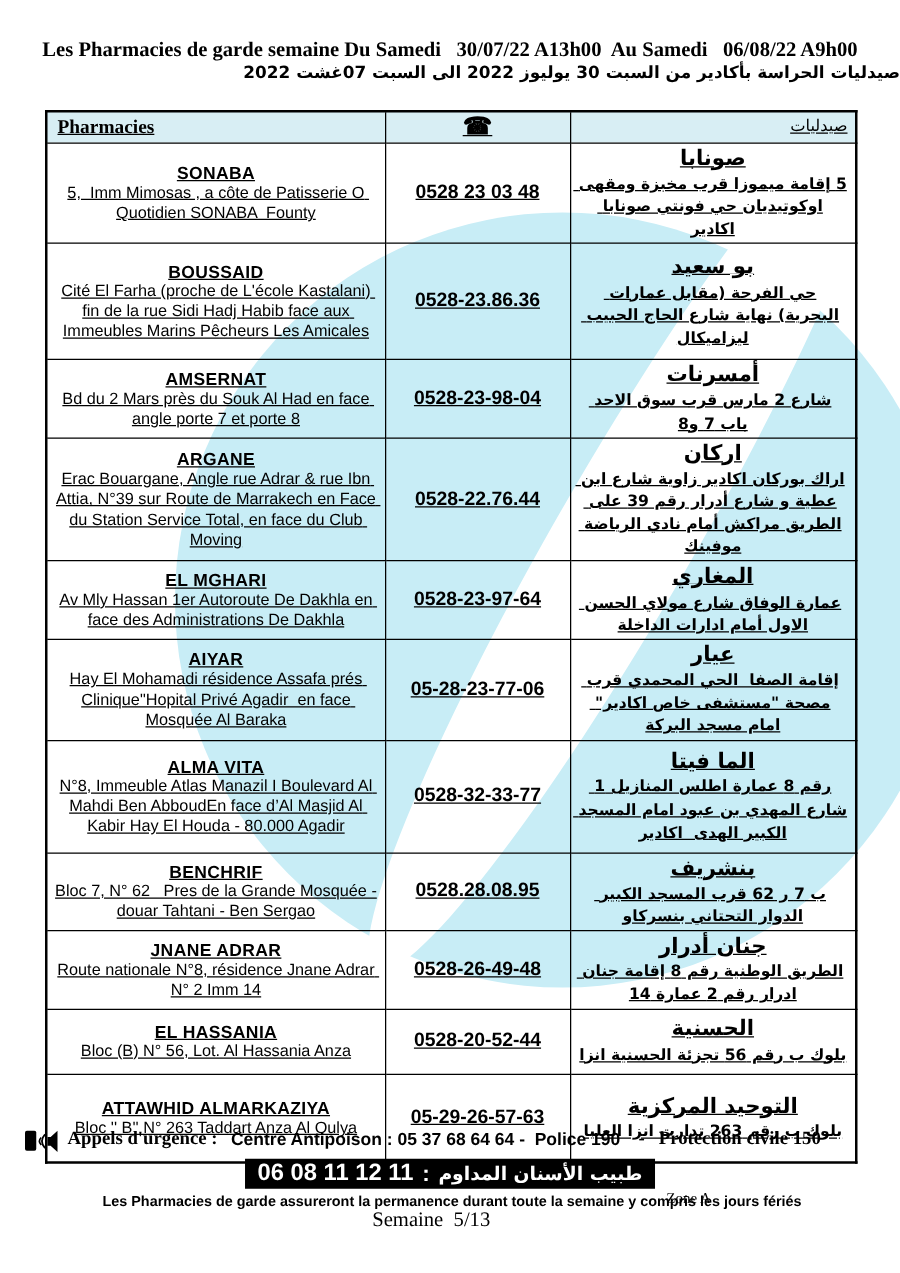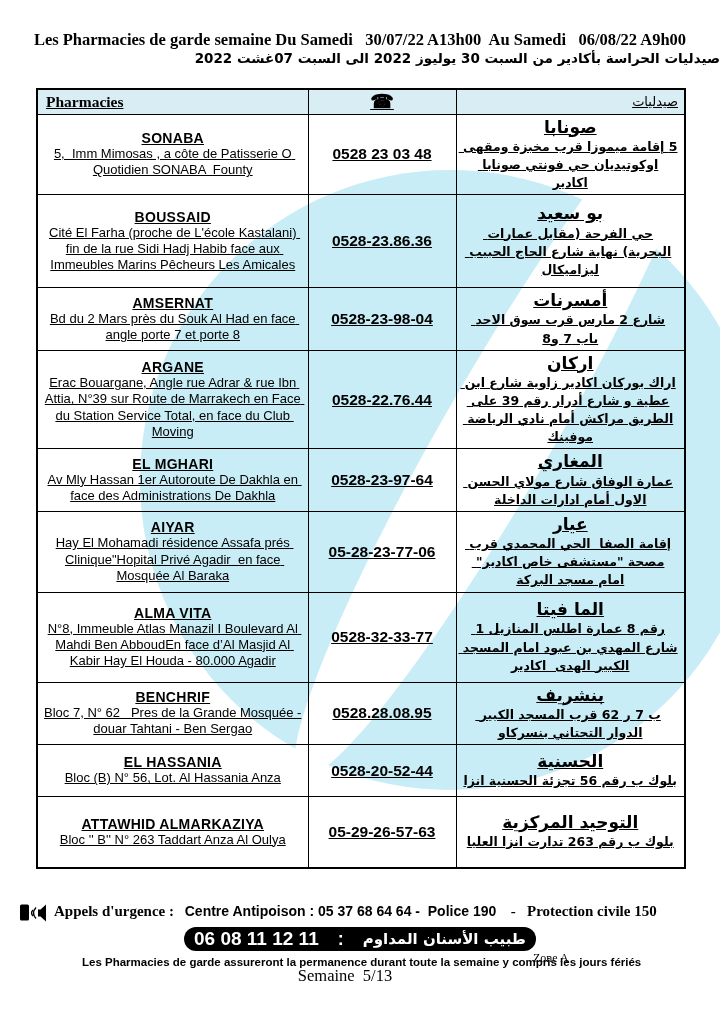--- a/index.html
+++ b/index.html
@@ -43,21 +43,21 @@
   .emergency {
     position:absolute; left:20px; top:903px; width:690px; z-index:2;
     display:flex; align-items:flex-start; gap:7px; color:#000;
   }
   .emergency .seg-serif { font-family:"Liberation Serif", serif; font-weight:bold; font-size:15px; white-space:pre; }
   .emergency .seg-sans  { font-family:"Liberation Sans", sans-serif; font-weight:bold; font-size:14px; white-space:pre; }
 
   .dentist-banner {
     position:absolute; top:927px; left:50%; transform:translateX(-50%); z-index:2;
     background:var(--banner-bg,#000); color:var(--banner-fg,#fff); height:24px;
-    display:flex; align-items:center; gap:19px; padding:0 10px;border-radius:12px;
+    display:flex; align-items:center; gap:7px; padding:0 10px;
   }
   .dentist-banner .b-num { font-weight:bold; font-size:19px; white-space:pre; }
   .dentist-banner .b-sep { font-weight:bold; font-size:18px; }
   .dentist-banner .b-ar  { font-family:"DejaVu Sans", sans-serif; font-weight:bold; font-size:15px; direction:rtl; }
 
   .note-line { position:absolute; top:951px; left:0; width:720px; height:20px; z-index:2; }
   .note-text { position:absolute; left:82px; top:5px; font-weight:bold; font-size:11.5px; white-space:pre; color:#000; }
   .zone-text { position:absolute; left:533px; top:0; font-family:"Liberation Serif", serif; font-size:12px; color:#000; }
   .week-line {
     position:absolute; top:966px; left:0; width:690px; text-align:center; z-index:2;
@@ -172,20 +172,31 @@
           <td class="c-fr">
             <div class="ph-name">BENCHRIF</div>
             <div class="ph-addr">Bloc 7, N° 62   Pres de la Grande Mosquée -douar Tahtani - Ben Sergao</div>
           </td>
           <td class="c-ph">0528.28.08.95</td>
           <td class="c-ar" dir="rtl">
             <div class="ar-name">بنشريف</div>
             <div class="ar-addr">ب 7 ر 62 قرب المسجد الكبير الدوار التحتاني بنسركاو</div>
           </td>
         </tr>
+        <tr style="height: 61px;">
+          <td class="c-fr">
+            <div class="ph-name">JNANE ADRAR</div>
+            <div class="ph-addr">Route nationale N°8, résidence Jnane Adrar N° 2 Imm 14</div>
+          </td>
+          <td class="c-ph">0528-26-49-48</td>
+          <td class="c-ar" dir="rtl">
+            <div class="ar-name">جنان أدرار</div>
+            <div class="ar-addr">الطريق الوطنية رقم 8 إقامة جنان ادرار رقم 2 عمارة 14</div>
+          </td>
+        </tr>
         <tr style="height: 52px;">
           <td class="c-fr">
             <div class="ph-name">EL HASSANIA</div>
             <div class="ph-addr">Bloc (B) N° 56, Lot. Al Hassania Anza</div>
           </td>
           <td class="c-ph">0528-20-52-44</td>
           <td class="c-ar" dir="rtl">
             <div class="ar-name">الحسنية</div>
             <div class="ar-addr">بلوك ب رقم 56 تجزئة الحسنية انزا</div>
           </td>

